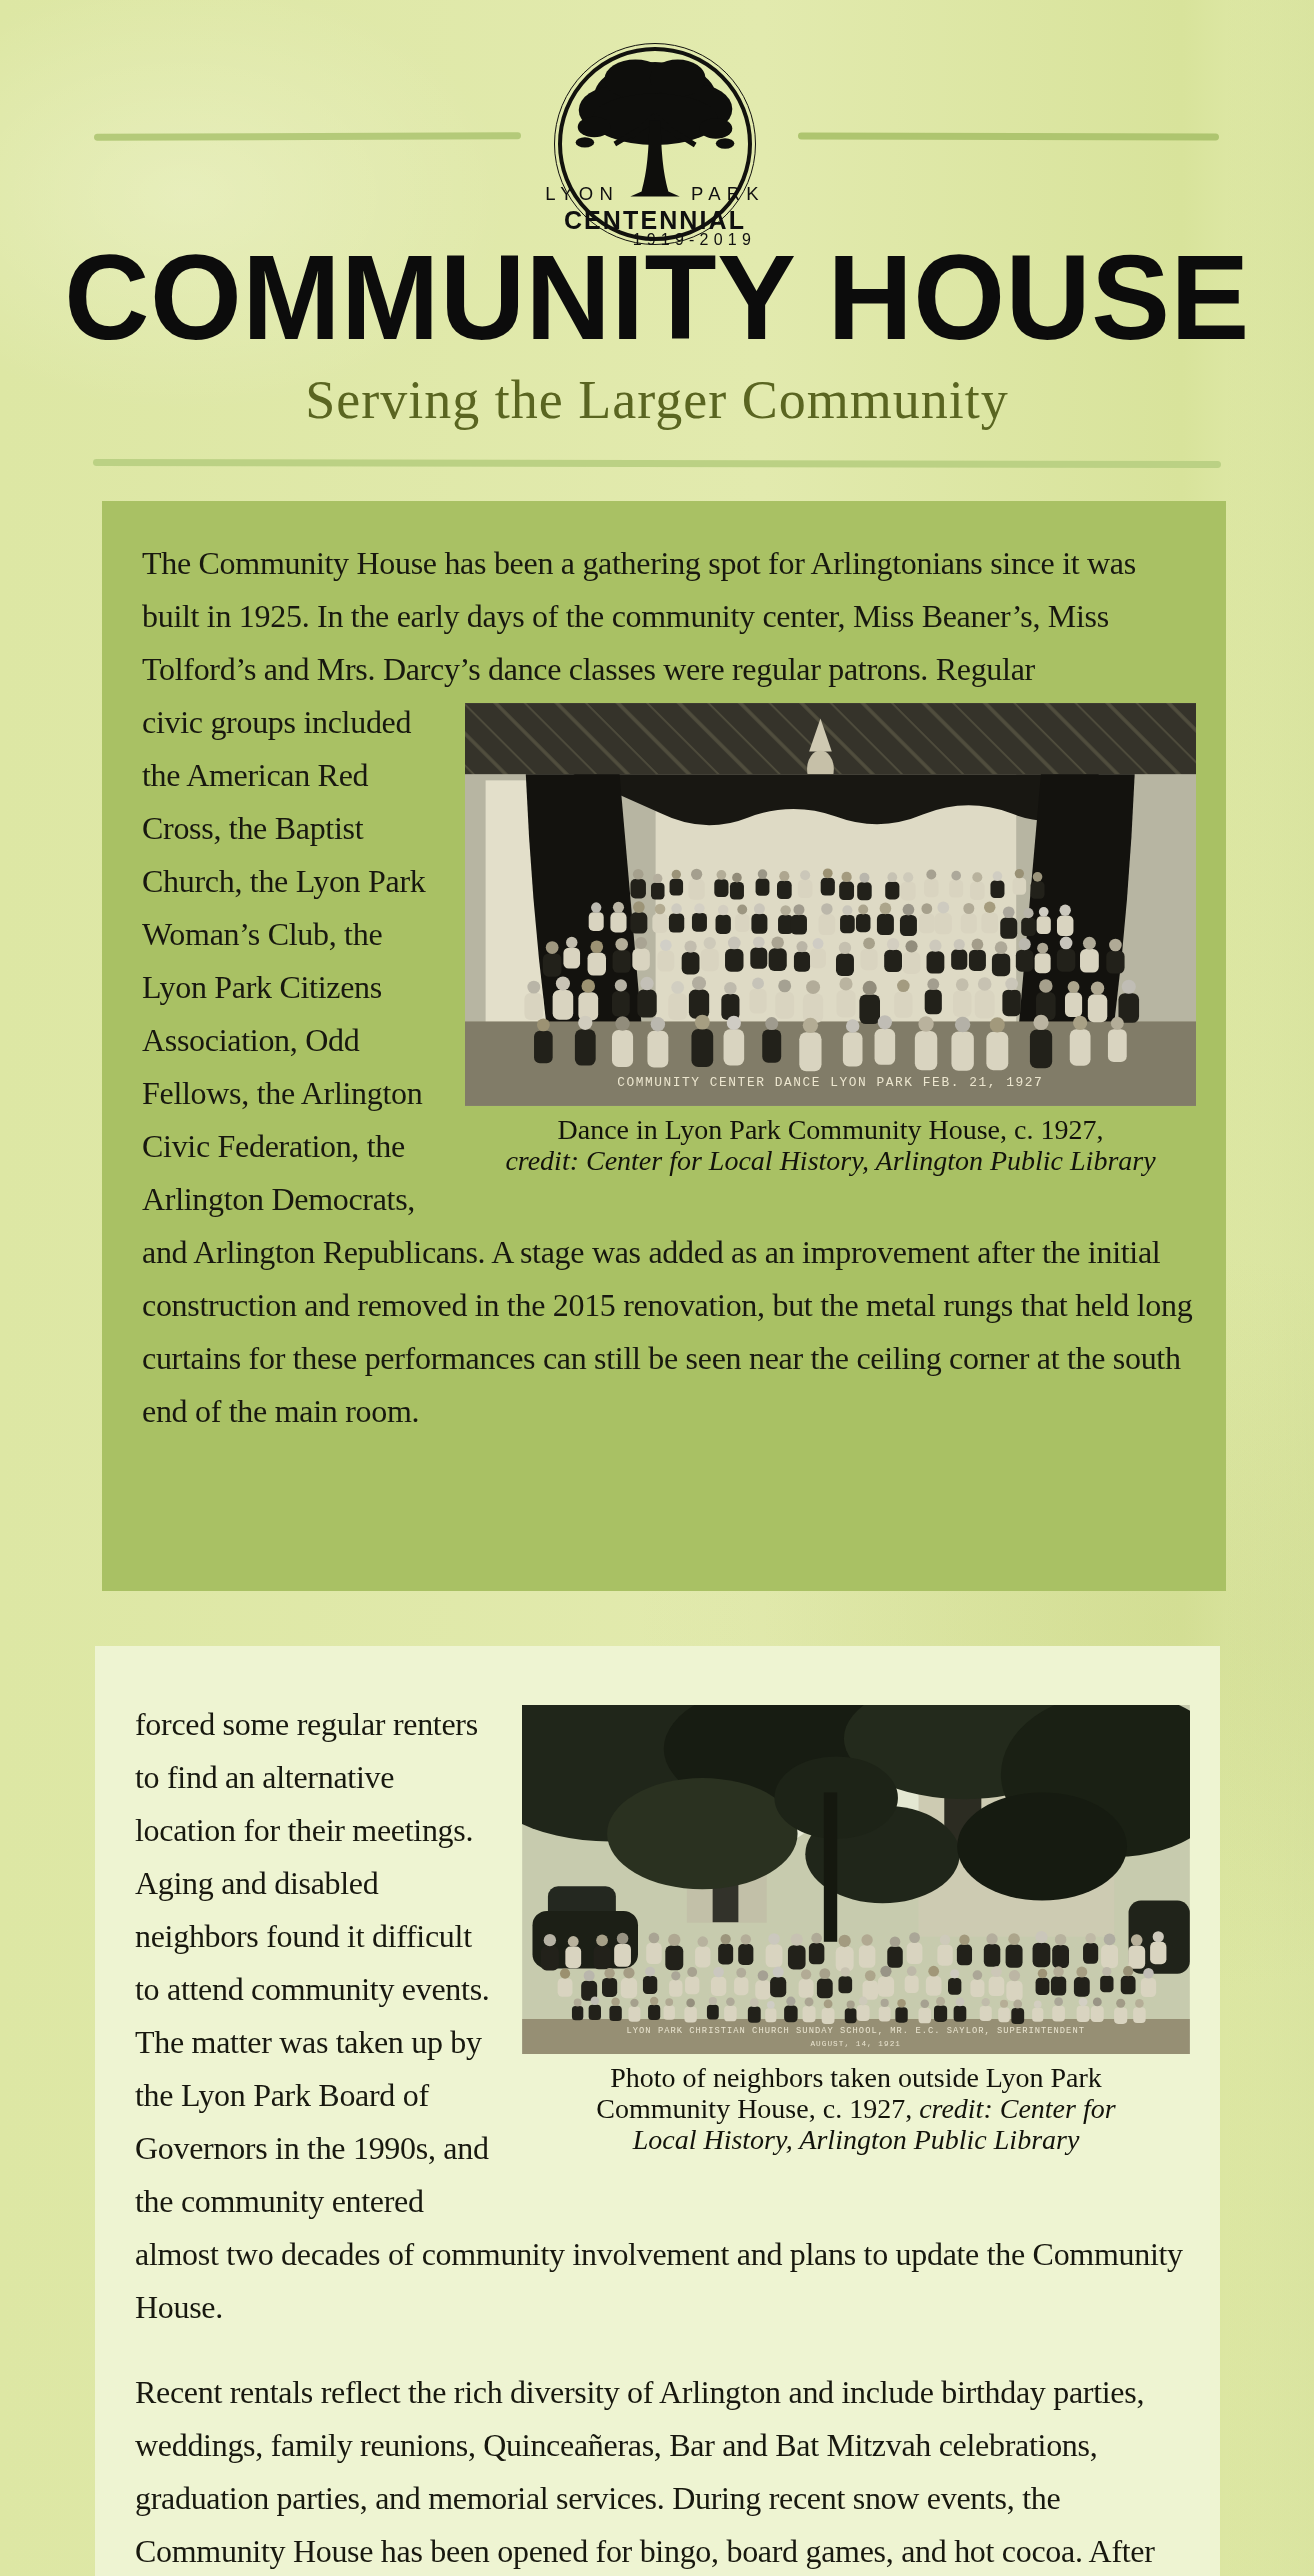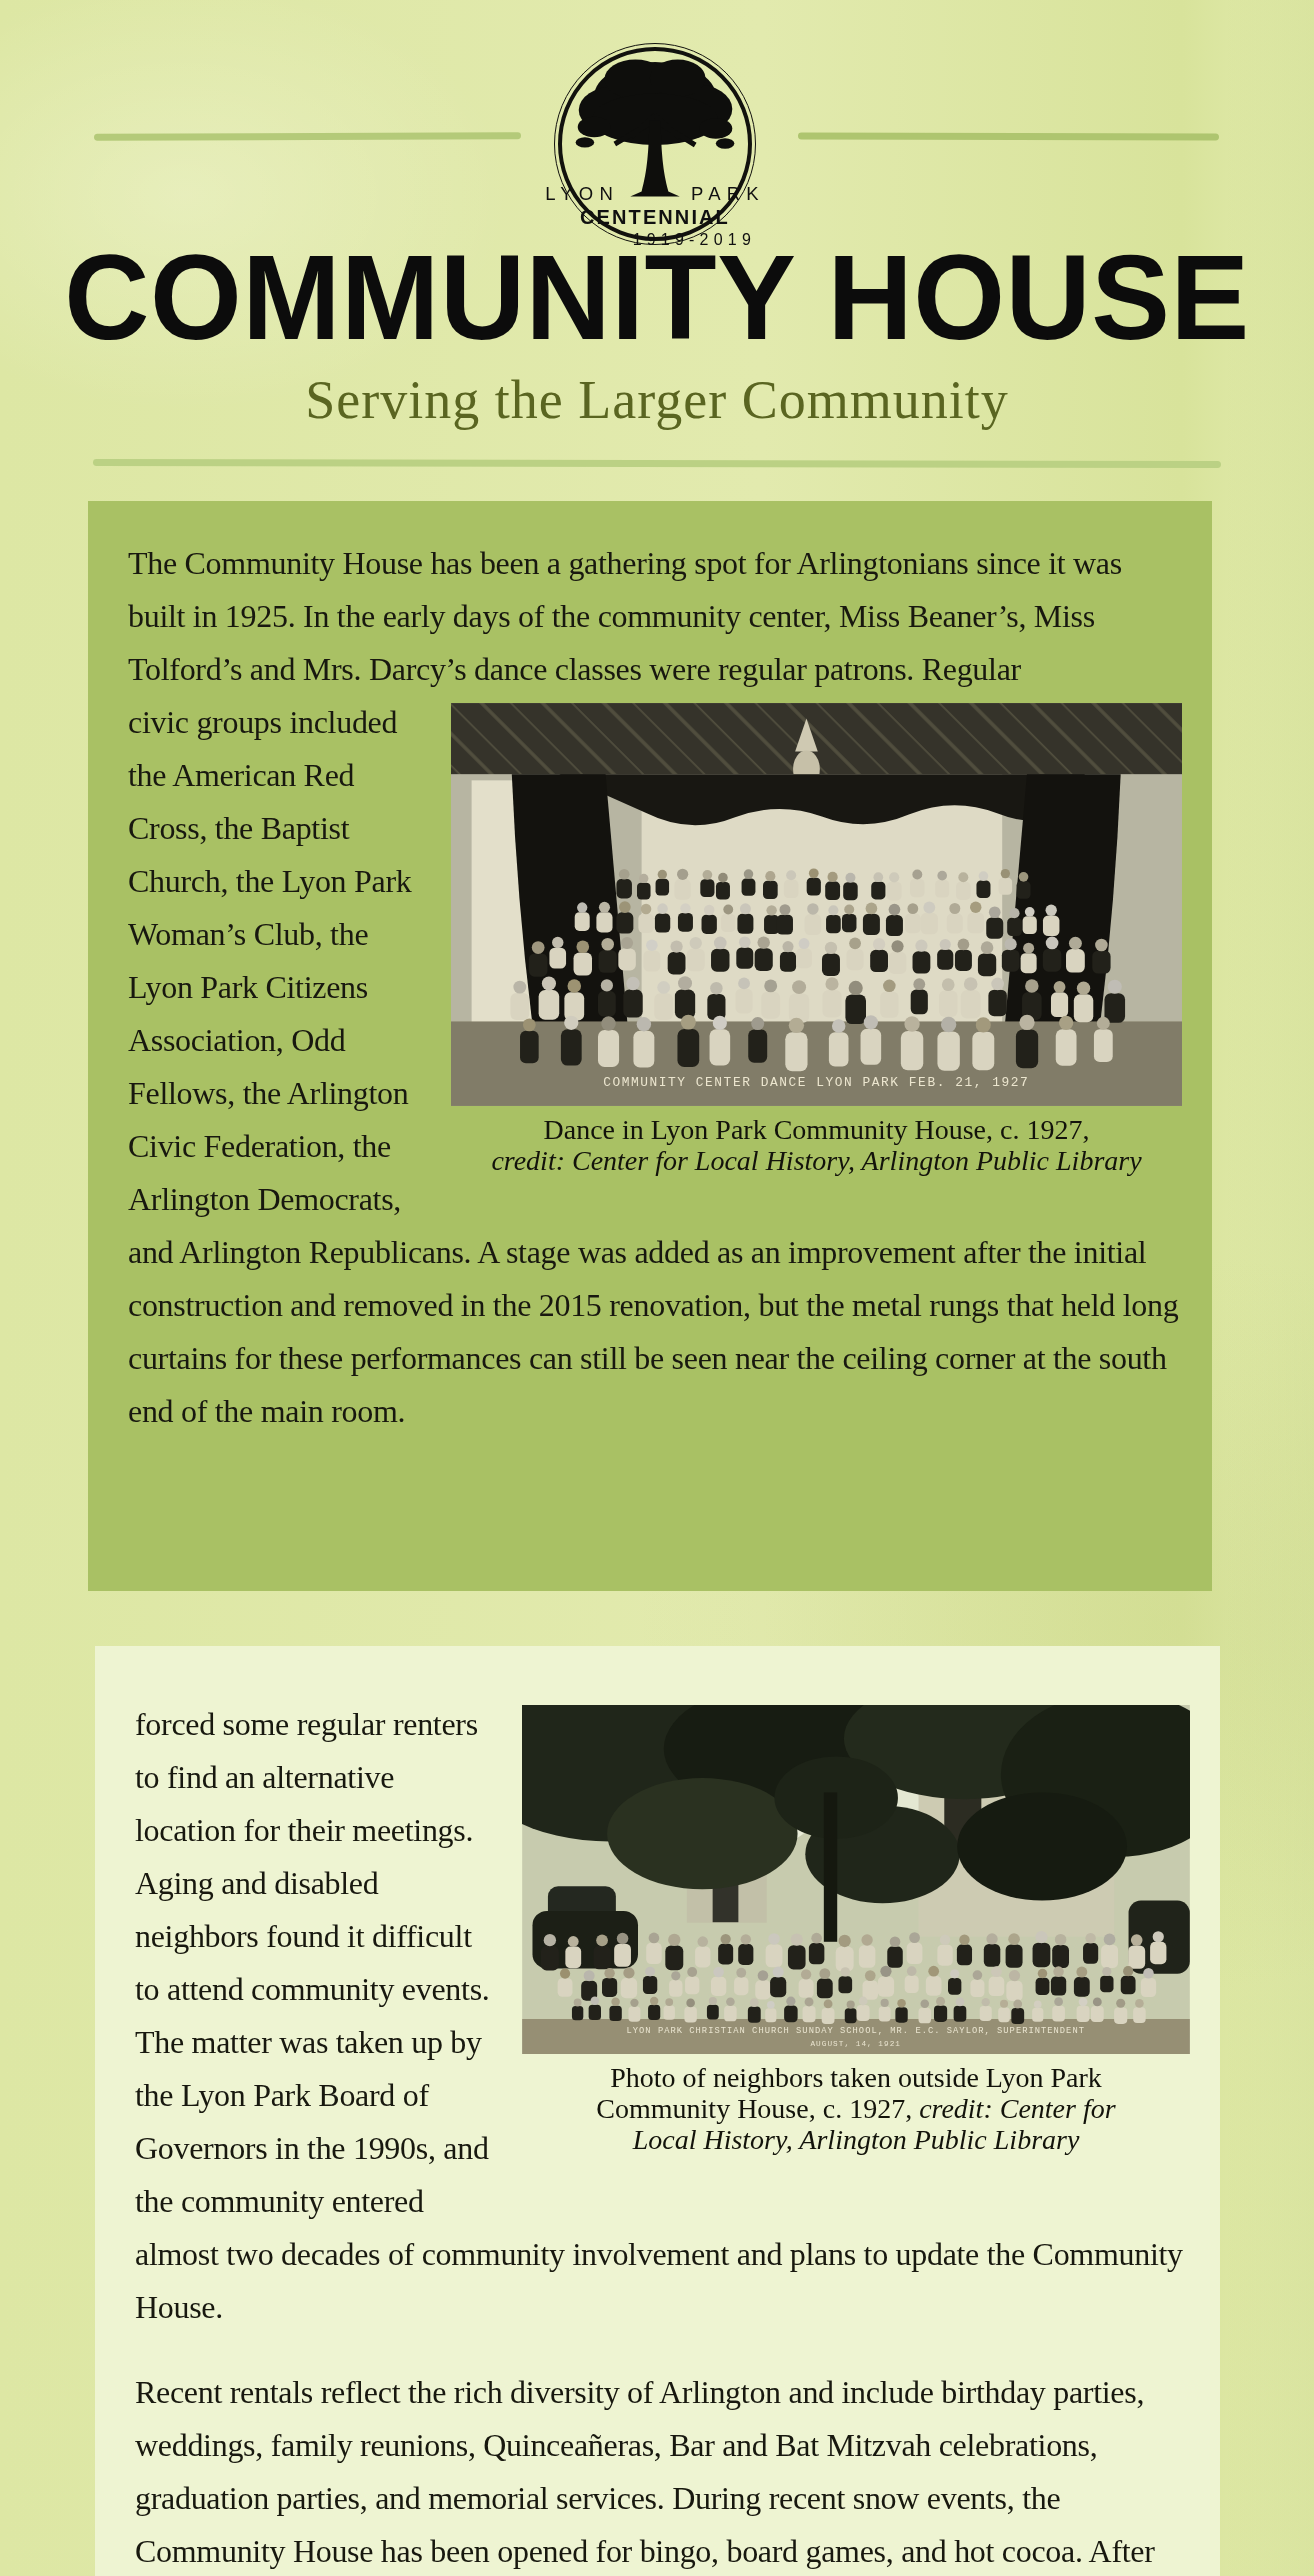--- a/index.html
+++ b/index.html
@@ -19,32 +19,32 @@
   #brush-left{left:94px; top:133px; width:427px; transform:rotate(-.2deg);}
   #brush-right{left:798px; top:133px; width:421px; transform:rotate(.15deg); background:#aec56f;}
   #brush-mid{left:93px; top:460px; width:1128px; background:#bbd184; transform:rotate(.1deg);}
   #logo{position:absolute; left:554px; top:43px; width:202px; height:202px;}
   .ring-outer{position:absolute; inset:0; border:1.5px solid #12120e; border-radius:50%;}
   .ring-inner{position:absolute; inset:4.1px; border:4.1px solid #12120e; border-radius:50%;}
   #logo svg{position:absolute; inset:0;}
   .logo-name{position:absolute; top:140px; width:100%; display:flex; justify-content:center; gap:72px;
     font-family:"Liberation Sans",sans-serif; font-size:18.5px; letter-spacing:6.2px; color:#101010; font-weight:400;}
   .logo-cent{position:absolute; top:163px; width:100%; text-align:center;
-    font-family:"Liberation Sans",sans-serif; font-size:20px; font-weight:700; letter-spacing:2.1px; color:#101010;}
+    font-family:"Liberation Sans",sans-serif; font-size:25px; font-weight:700; letter-spacing:2.1px; color:#101010;}
   .logo-years{position:absolute; top:188px; width:100%; text-align:right;
     font-family:"Liberation Sans",sans-serif; font-size:16px; letter-spacing:5.2px; color:#101010;}
   #page-title{position:absolute; top:238px; left:0; width:100%; text-align:center;
     font-family:"Liberation Sans",sans-serif; font-weight:700; font-size:118px; line-height:1;
     letter-spacing:0.5px; color:#0c0c0c; transform:scaleY(1.02); white-space:nowrap;}
   #page-subtitle{position:absolute; top:369px; left:0; width:100%; text-align:center;
     font-family:"Liberation Serif",serif; font-size:54px; color:#5a6521; letter-spacing:1px;}
   
   .content-box{position:absolute; box-sizing:border-box; color:#18180f;
     font-size:32px; line-height:53px; letter-spacing:-0.3px;}
-  #box-1{left:88px; top:501px; width:1124px; min-height:1090px; background:#a9c164;
+  #box-1{left:102px; top:501px; width:1124px; min-height:1090px; background:#a9c164;
     padding:36px 30px 10px 40px;}
   #box-2{left:95px; top:1646px; width:1125px; min-height:1499px; background:#eef4d2;
     padding:52px 30px 20.6px 40px;}
   .para{margin:0;}
   .para + .para{margin-top:52px;}
   figure{margin:0;}
   .photo-fig{float:right; margin:7.2px 0 26px 23px;}
   #fig-1{width:731px;}
   #fig-2{width:668px;}
   .photo-frame{display:block; line-height:0;border-radius:24px;}

